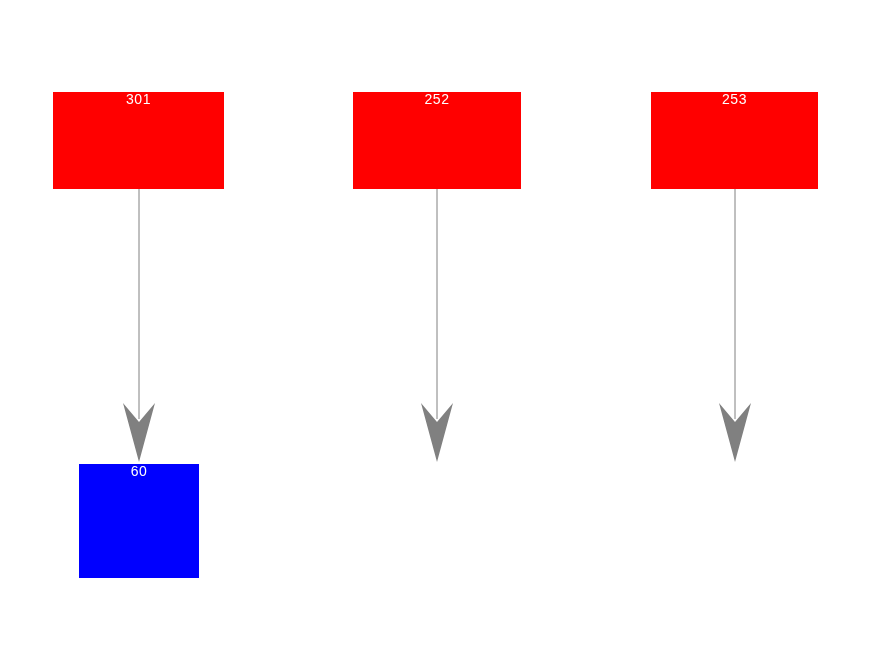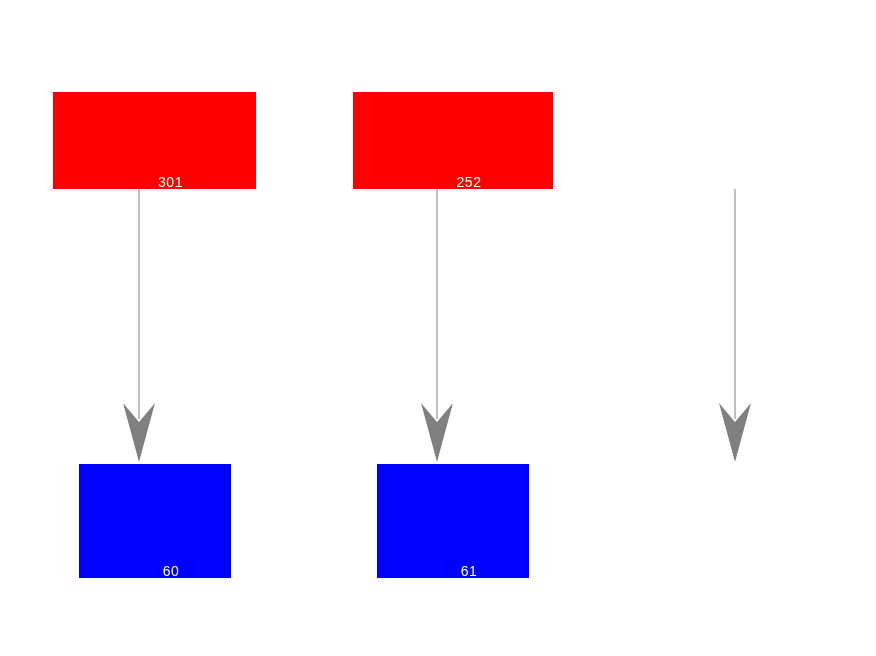--- a/index.html
+++ b/index.html
@@ -11,27 +11,26 @@
   .canvas {
     position: relative;
     width: 876px;
     height: 656px;
     background: var(--background, #ffffff);
     overflow: hidden;
   }
   .node {
     position: absolute;
     display: flex;
-    align-items: flex-end;
+    align-items: flex-start;
     justify-content: center;
     color: var(--label-text, #ffffff);
     font-size: 14px;
     line-height: 1;
     letter-spacing: 0.5px;
-    padding-left: 32px;
   }
   .node.source {
     background: var(--source-fill, #ff0000);
     top: 92px;
     height: 97px;
   }
   .node.target {
     background: var(--target-fill, #0000ff);
     top: 464px;
     height: 114px;
@@ -76,22 +75,22 @@
     <span>60</span>
   </div>
 
   <div class="node source src-1">
     <span>252</span>
   </div>
   <svg class="arrow arr-1" viewBox="0 0 34 274" xmlns="http://www.w3.org/2000/svg">
     <line x1="17" y1="0" x2="17" y2="230"></line>
     <polygon points="1,214 17,233 33,214 17,273"></polygon>
   </svg>
-  <div class="node target tgt-1">
-    <span>61</span>
+
+  <div class="node source src-2">
+    <span>253</span>
   </div>
-
   <svg class="arrow arr-2" viewBox="0 0 34 274" xmlns="http://www.w3.org/2000/svg">
     <line x1="17" y1="0" x2="17" y2="230"></line>
     <polygon points="1,214 17,233 33,214 17,273"></polygon>
   </svg>
 
 </div>
 
 </body></html>

